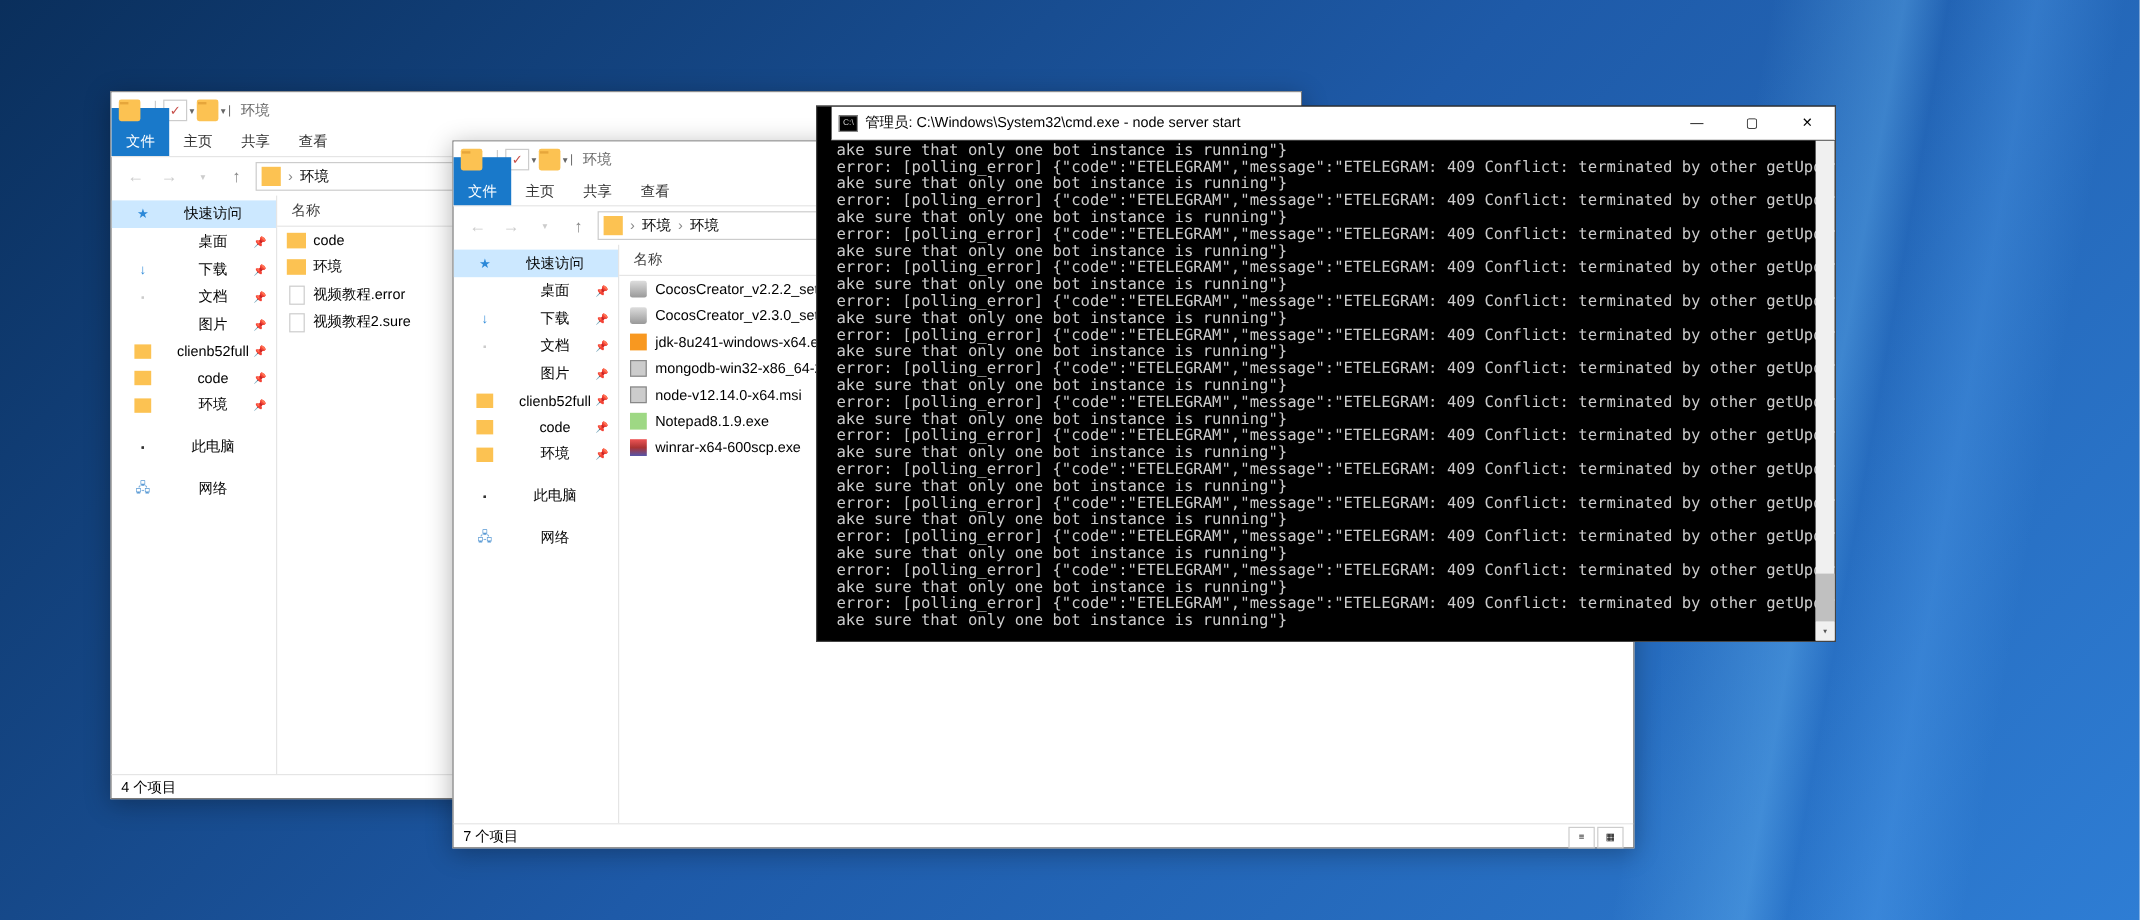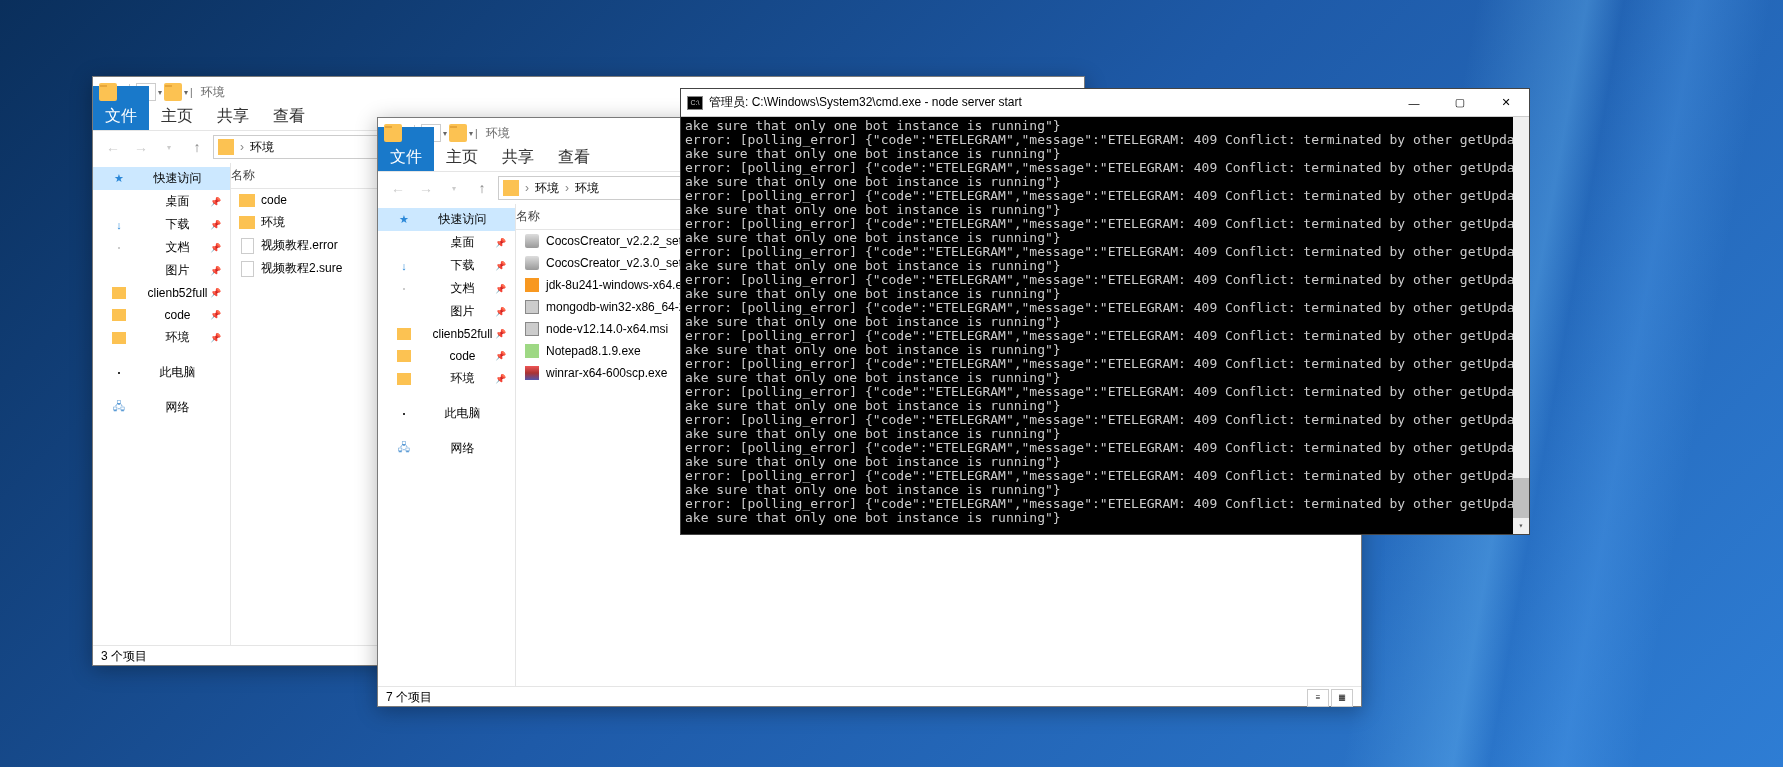--- a/index.html
+++ b/index.html
@@ -12,21 +12,21 @@
 
 .titlebar { height: 30px; display: flex; align-items: center; padding-left: 6px; background: #fff; }
 .titlebar .qat { display: flex; gap: 2px; align-items: center; }
 .titlebar .qat .folder-icon { width: 18px; height: 18px; background: #fcc252; border-radius: 2px; position: relative; }
 .titlebar .qat .folder-icon::before { content: ''; position: absolute; top: 2px; left: 1px; width: 7px; height: 2px; background: #e6a63b; }
 .titlebar .qat .divider { width: 1px; height: 16px; background: #ccc; margin: 0 4px; }
 .titlebar .qat .check { width: 20px; height: 18px; border: 1px solid #ccc; display: flex; align-items: center; justify-content: center; font-size: 11px; color: #c8504a; }
 .titlebar .title-text { margin-left: 8px; color: #666; }
 
 .ribbon { height: 24px; background: #fff; display: flex; align-items: flex-end; border-bottom: 1px solid #e5e5e5; }
-.ribbon-tab { padding: 20px 12px 3px; font-size: 16px; color: #333; cursor: pointer; }
+.ribbon-tab { padding: 20px 12px 3px; font-size: 12px; color: #333; cursor: pointer; }
 .ribbon-tab.active { background: #1979ca; color: #fff; }
 
 .addressbar { height: 32px; display: flex; align-items: center; padding: 4px 8px; gap: 4px; }
 .nav-btn { width: 24px; height: 24px; display: flex; align-items: center; justify-content: center; color: #888; font-size: 14px; cursor: pointer; }
 .nav-btn.disabled { color: #ccc; }
 .address-crumbs { flex: 1; height: 24px; border: 1px solid #ccc; display: flex; align-items: center; padding: 0 4px; }
 .crumb-icon { width: 16px; height: 16px; background: #fcc252; margin-right: 4px; }
 .crumb { padding: 0 4px; cursor: pointer; }
 .crumb-sep { color: #888; margin: 0 2px; }
 
@@ -41,36 +41,36 @@
 .sb-download { color: #2b88d8; }
 .sb-doc { background: #e6e6e6; border: 1px solid #ccc; }
 .sb-pic { background: #5b9bd5; }
 .sb-folder { background: #fcc252; width: 14px; height: 12px; }
 .sb-pc { background: #555; border: 1px solid #333; }
 .sb-net { color: #5b9bd5; }
 .sidebar-item .lbl { flex: 1; text-align: center; }
 
 .filelist { flex: 1; }
 .filelist-header { display: flex; border-bottom: 1px solid #e5e5e5; padding: 4px 0; }
-.col-name { color: #444; }
+.col-name { padding-left: 12px; color: #444; }
 .file-row { display: flex; align-items: center; padding: 3px 8px; cursor: pointer; gap: 6px; }
 .file-icon { width: 16px; height: 16px; display: flex; align-items: center; justify-content: center; }
 .fi-folder { background: #fcc252; width: 16px; height: 13px; }
 .fi-file { background: #fff; border: 1px solid #ccc; width: 13px; height: 16px; }
 .fi-exe { background: linear-gradient(#ddd,#999); width: 14px; height: 14px; border-radius: 2px; }
 .fi-java { background: #f89820; width: 14px; height: 14px; }
 .fi-msi { background: #ccc; border: 1px solid #888; width: 14px; height: 14px; }
 .fi-winrar { background: linear-gradient(#e55,#a33,#55a); width: 14px; height: 14px; }
 .fi-notepad { background: #9ed884; width: 14px; height: 14px; }
 
 .statusbar { height: 22px; border-top: 1px solid #e5e5e5; display: flex; align-items: center; padding: 0 8px; justify-content: space-between; }
 .view-icons { display: flex; gap: 2px; }
 .view-icon { width: 22px; height: 18px; border: 1px solid #ccc; display: flex; align-items: center; justify-content: center; font-size: 8px; }
 
-.cmd-window { position: absolute; left: 680px; top: 88px; width: 850px; height: 447px; background: #000; border: 1px solid #444; z-index: 5; }
+.cmd-window { position: absolute; left: 680px; top: 88px; width: 850px; height: 447px; background: #000; border: 1px solid #444; z-index: 5; padding-left: 12px; }
 .cmd-titlebar { height: 28px; background: #fff; display: flex; align-items: center; padding-left: 6px; border-bottom: 1px solid #ccc; }
 .cmd-icon { width: 16px; height: 14px; background: #000; border: 1px solid #888; margin-right: 6px; display: flex; align-items: center; justify-content: center; color: #ccc; font-size: 7px; }
 .cmd-title { flex: 1; font-size: 12px; }
 .win-controls { display: flex; }
 .win-btn { width: 46px; height: 28px; display: flex; align-items: center; justify-content: center; cursor: pointer; font-size: 11px; }
 .cmd-body { height: calc(100% - 28px); background: #000; color: #ccc; font-family: Consolas, monospace; font-size: 13px; line-height: 14px; padding: 2px 4px; overflow: hidden; white-space: nowrap; position: relative; }
 .cmd-scrollbar { position: absolute; right: 0; top: 0; width: 16px; height: 100%; background: #f0f0f0; }
 .cmd-scroll-thumb { position: absolute; right: 0; bottom: 16px; width: 16px; height: 40px; background: #c0c0c0; }
 .cmd-scroll-down { position: absolute; right: 0; bottom: 0; width: 16px; height: 16px; background: #f0f0f0; display: flex; align-items: center; justify-content: center; font-size: 8px; color: #555; }
 </style>
@@ -200,21 +200,21 @@
           <div class="file-row">
             <span class="file-icon">
               <span class="fi-file"></span>
             </span>
             <span>视频教程2.sure</span>
           </div>
         </div>
     </div>
   </div>
   <div class="statusbar">
-    <span>3 个项目</span>
+    <span>4 个项目</span>
   </div>
 </div>
 
 <div class="explorer win2">
   <div class="titlebar">
     <div class="qat">
       <div class="folder-icon"></div>
       <span style="font-size:8px;color:#666;">▾</span>
       <div class="divider"></div>
       <div class="check">✓</div>

